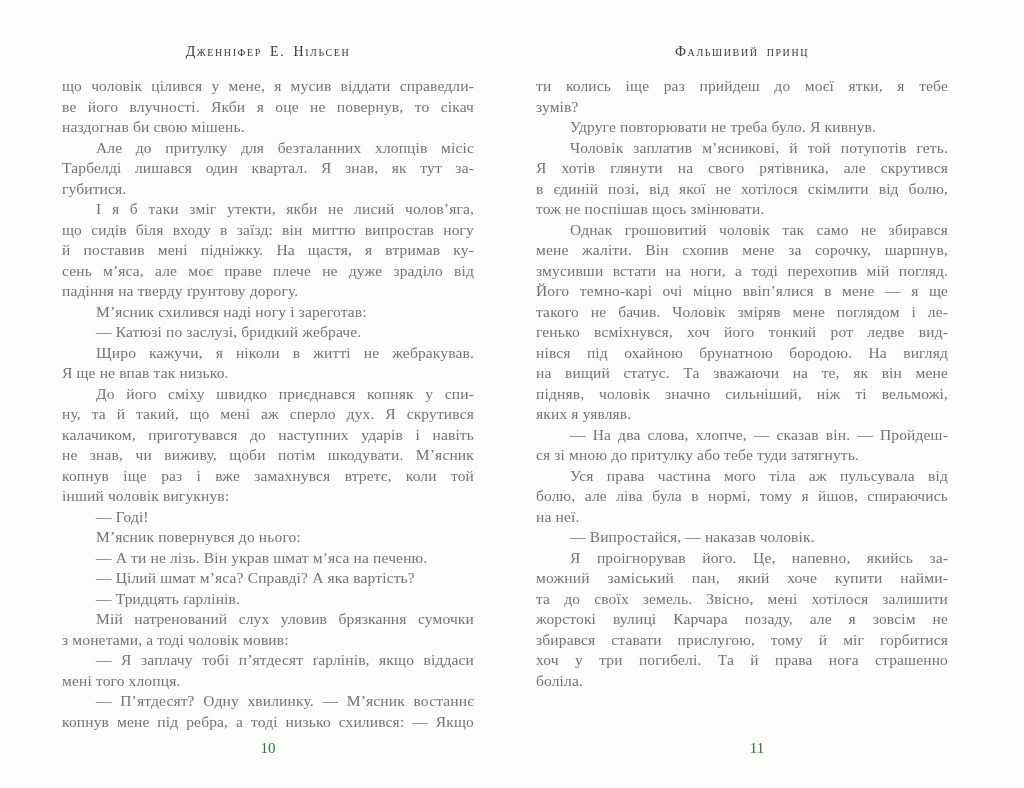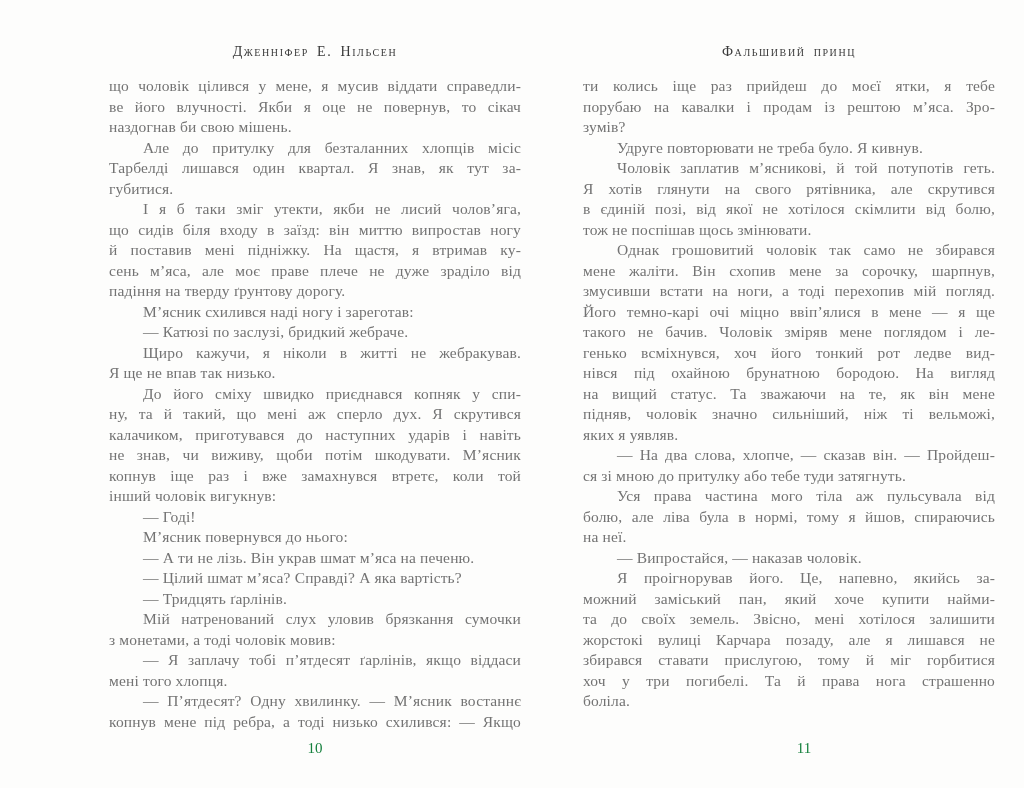--- a/index.html
+++ b/index.html
@@ -15,21 +15,20 @@
     position: relative;
     width: 1024px;
     height: 788px;
     background: #fdfdfc;
   }
   .page {
     position: absolute;
     top: 0;
     width: 412px;
     height: 788px;
-    margin-left: 47px;
   }
   .page.left  { left: 62px; }
   .page.right { left: 536px; }
 
   .running-header {
     position: absolute;
     top: 44px;
     left: 0;
     width: 100%;
     text-align: center;
@@ -114,21 +113,20 @@
         <div class="line j ind">— П’ятдесят? Одну хвилинку. — М’ясник востаннє</div>
         <div class="line j">копнув мене під ребра, а тоді низько схилився: — Якщо</div>
       </div>
     <div class="page-number">10</div>
   </div>
 
   <div class="page right">
     <div class="running-header">Фальшивий принц</div>
     <div class="text-column">
         <div class="line j">ти колись іще раз прийдеш до моєї ятки, я тебе</div>
-        <div class="line j">порубаю на кавалки і продам із рештою м’яса. Зро-</div>
         <div class="line">зумів?</div>
         <div class="line ind">Удруге повторювати не треба було. Я кивнув.</div>
         <div class="line j ind">Чоловік заплатив м’ясникові, й той потупотів геть.</div>
         <div class="line j">Я хотів глянути на свого рятівника, але скрутився</div>
         <div class="line j">в єдиній позі, від якої не хотілося скімлити від болю,</div>
         <div class="line">тож не поспішав щось змінювати.</div>
         <div class="line j ind">Однак грошовитий чоловік так само не збирався</div>
         <div class="line j">мене жаліти. Він схопив мене за сорочку, шарпнув,</div>
         <div class="line j">змусивши встати на ноги, а тоді перехопив мій погляд.</div>
         <div class="line j">Його темно-карі очі міцно ввіп’ялися в мене — я ще</div>
@@ -140,21 +138,21 @@
         <div class="line">яких я уявляв.</div>
         <div class="line j ind">— На два слова, хлопче, — сказав він. — Пройдеш-</div>
         <div class="line">ся зі мною до притулку або тебе туди затягнуть.</div>
         <div class="line j ind">Уся права частина мого тіла аж пульсувала від</div>
         <div class="line j">болю, але ліва була в нормі, тому я йшов, спираючись</div>
         <div class="line">на неї.</div>
         <div class="line ind">— Випростайся, — наказав чоловік.</div>
         <div class="line j ind">Я проігнорував його. Це, напевно, якийсь за-</div>
         <div class="line j">можний заміський пан, який хоче купити найми-</div>
         <div class="line j">та до своїх земель. Звісно, мені хотілося залишити</div>
-        <div class="line j">жорстокі вулиці Карчара позаду, але я лишався не</div>
+        <div class="line j">жорстокі вулиці Карчара позаду, але я зовсім не</div>
         <div class="line j">збирався ставати прислугою, тому й міг горбитися</div>
         <div class="line j">хоч у три погибелі. Та й права нога страшенно</div>
         <div class="line">боліла.</div>
       </div>
     <div class="page-number">11</div>
   </div>
 
 </div>
 
 </body></html>

